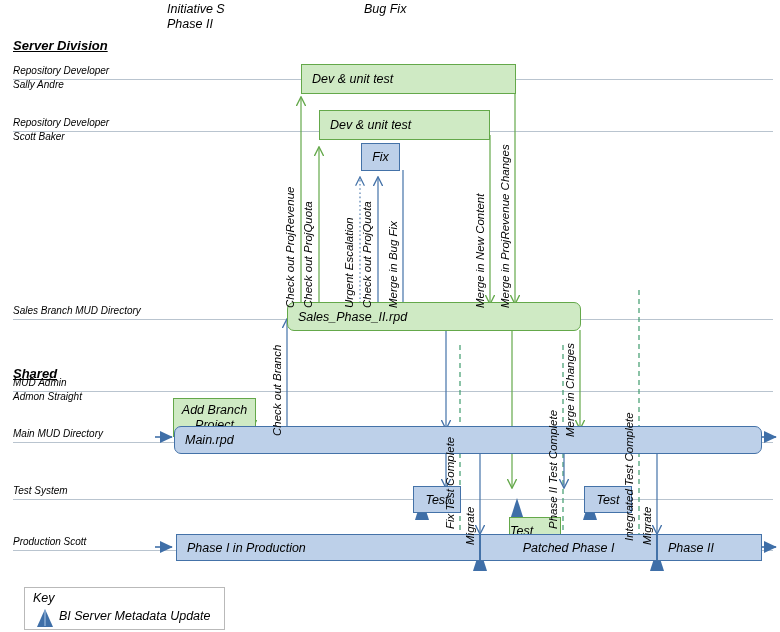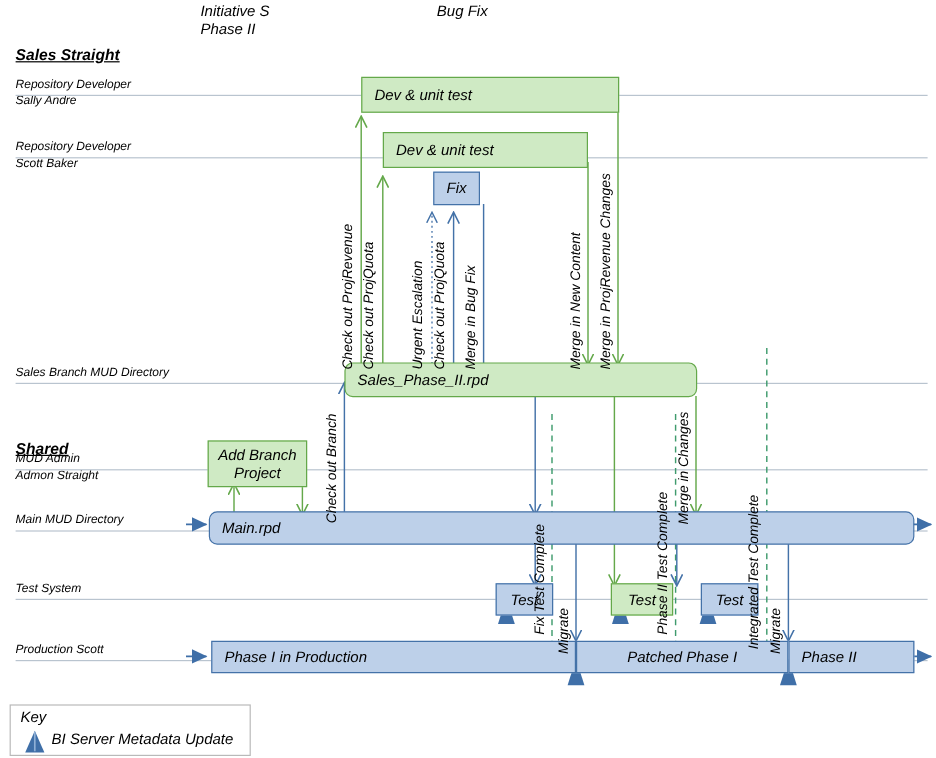--- a/index.html
+++ b/index.html
@@ -5,21 +5,21 @@
   html,body{margin:0;padding:0;background:#ffffff;}
   body{font-family:"Liberation Sans", sans-serif;color:#000;}
   #stage{position:relative;width:780px;height:632px;overflow:hidden;background:#fff;font-style:italic;}
   .abs{position:absolute;}
   .lbl{font-size:10px;color:#000;white-space:nowrap;line-height:14px;}
   .hdr{font-size:12.5px;color:#000;white-space:nowrap;line-height:15px;}
   .sect{font-size:13px;font-weight:bold;text-decoration:underline;white-space:nowrap;}
   .rowline{background:#b9c4cf;height:1px;}
   .gbox{background:#cfeac4;border:1px solid #64a84a;box-sizing:border-box;display:flex;align-items:center;}
   .gbox span{font-size:12.5px;padding-left:10px;white-space:nowrap;}
-  .gbox.ctr{justify-content:center;}
+  .gbox.ctr{margin-top:31px;}
   .gbox.ctr span{padding-left:0;text-align:center;}
   .bbox{background:#bdd0e9;border:1px solid #4472a8;box-sizing:border-box;display:flex;align-items:center;}
   .bbox span{font-size:12.5px;padding-left:10px;white-space:nowrap;}
   .bbox.ctr{justify-content:center;}
   .bbox.ctr span{padding-left:0;}
   .round{border-radius:7px;}
   .vtxt{font-size:11.5px;white-space:nowrap;transform-origin:left bottom;transform:rotate(-90deg);line-height:12px;}
   .keybox{border:1px solid #b9b9b9;background:#fff;box-sizing:border-box;}
   .keytitle{font-size:12.5px;}
   .keytext{font-size:12.5px;white-space:nowrap;}
@@ -31,21 +31,21 @@
 <div id="stage">
 
   <div class="abs hdr" style="left:167px;top:2px;">
     <div>Initiative S</div>
     <div>Phase II</div>
   </div>
   <div class="abs hdr" style="left:364px;top:2px;">
     <div>Bug Fix</div>
   </div>
 
-  <div class="abs sect" style="left:13px;top:38px;">Sales Straight</div>
+  <div class="abs sect" style="left:13px;top:38px;">Server Division</div>
   <div class="abs sect" style="left:13px;top:366px;">Shared</div>
 
   <div class="abs lbl" style="left:13px;top:64px;">
     <div>Repository Developer</div>
     <div>Sally Andre</div>
   </div>
   <div class="abs lbl" style="left:13px;top:116px;">
     <div>Repository Developer</div>
     <div>Scott Baker</div>
   </div>
@@ -188,21 +188,21 @@
   <div class="abs vtxt" style="left:486px;top:296px;">Merge in New Content</div>
   <div class="abs vtxt" style="left:511px;top:296px;">Merge in ProjRevenue Changes</div>
   <div class="abs vtxt" style="left:283px;top:424px;">Check out Branch</div>
   <div class="abs vtxt" style="left:456px;top:517px;">Fix Test Complete</div>
   <div class="abs vtxt" style="left:476px;top:533px;">Migrate</div>
   <div class="abs vtxt" style="left:559px;top:517px;">Phase II Test Complete</div>
   <div class="abs vtxt" style="left:576px;top:425px;">Merge in Changes</div>
   <div class="abs vtxt" style="left:635px;top:529px;">Integrated Test Complete</div>
   <div class="abs vtxt" style="left:653px;top:533px;">Migrate</div>
 
-  <div class="abs keybox" style="left:8px;top:587px;width:201px;height:43px;">
+  <div class="abs keybox" style="left:24px;top:587px;width:201px;height:43px;">
     <div class="abs keytitle" style="left:8px;top:3px;">Key</div>
     <svg class="abs" style="left:10px;top:19px;width:20px;height:22px;">
       <path d="M2,20 L10,2 L18,20 Z" fill="#3f6fa8"></path>
       <path d="M10,3 L10,19" stroke="#8fb0d6" stroke-width="1.4"></path>
     </svg>
     <div class="abs keytext" style="left:34px;top:21px;">BI Server Metadata Update</div>
   </div>
 
 </div>
 

